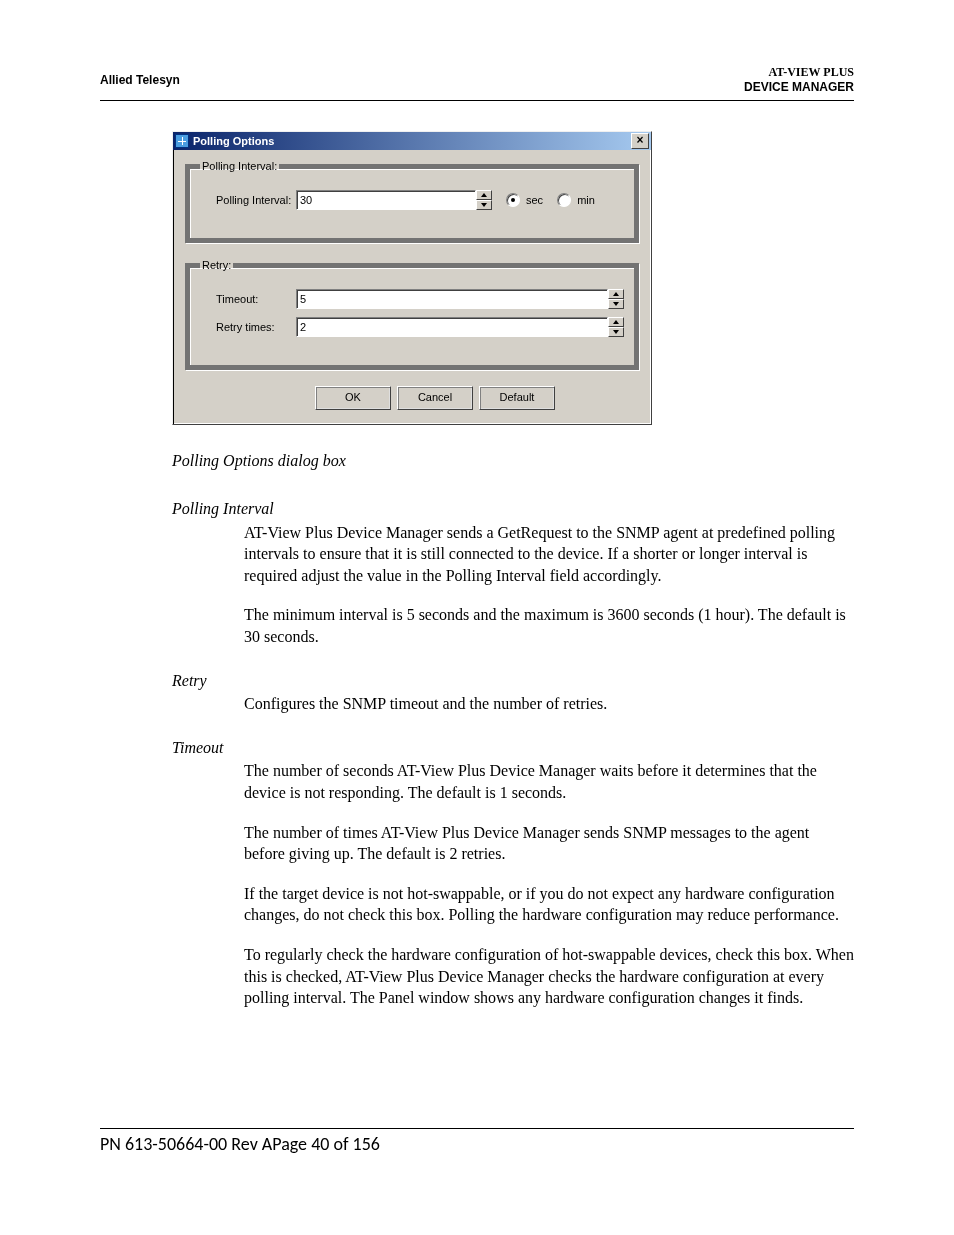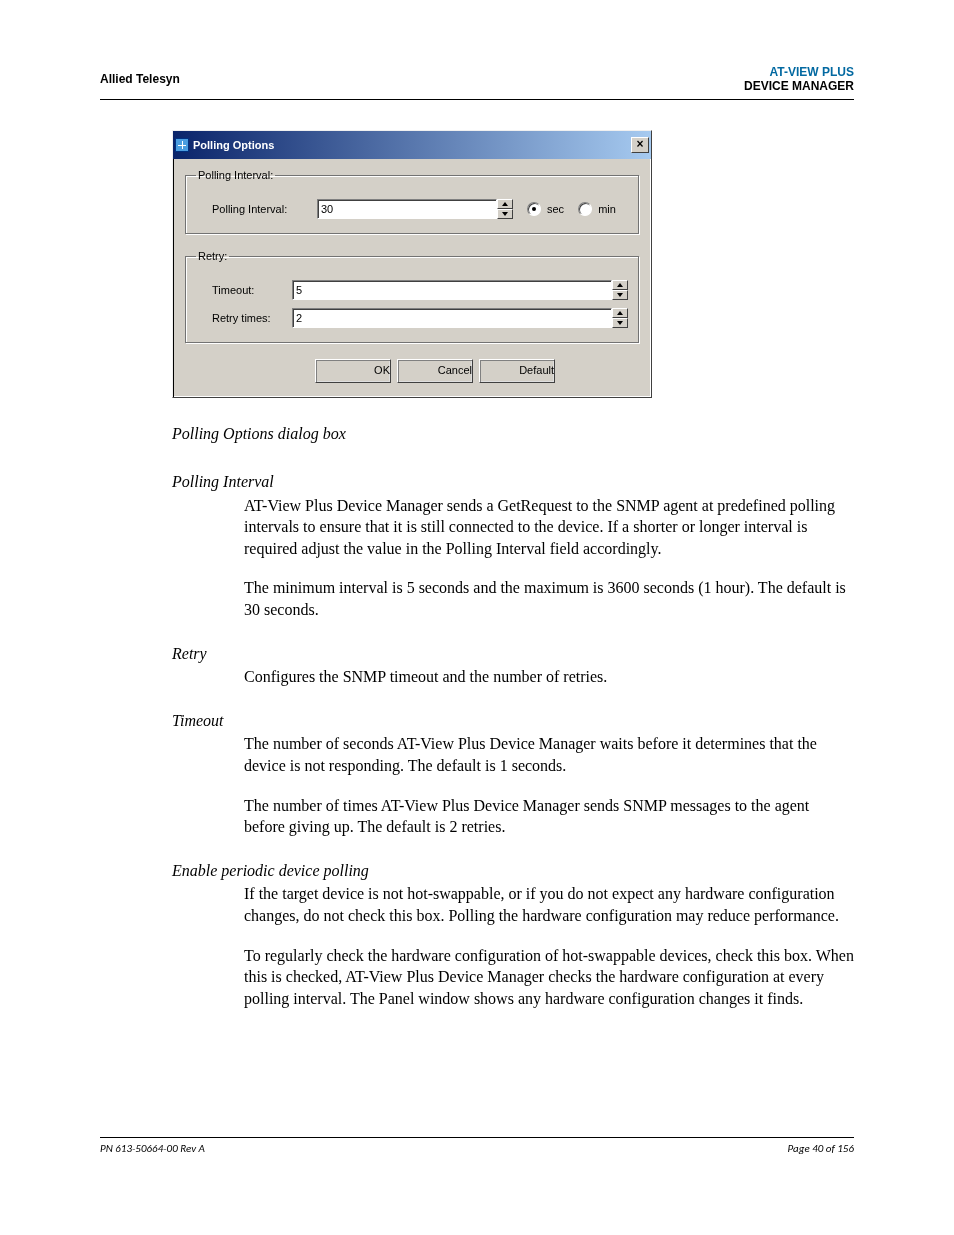--- a/index.html
+++ b/index.html
@@ -21,21 +21,22 @@
     justify-content: space-between;
     font-family: Verdana, Arial, sans-serif;
     font-size: 12px;
     font-weight: bold;
     align-items: center;
   }
   .header-right {
     text-align: right;
   }
   .header-right .product {
-    color: #0369a1;
+    color: #000000;
+    font-family: Liberation Serif, serif;
   }
   .header-rule {
     border: none;
     border-top: 1px solid #000;
     margin-top: 6px;
     margin-bottom: 30px;
   }
   .figure-wrap {
     margin-left: 72px;
   }
@@ -46,21 +47,21 @@
     font-family: Tahoma, Arial, sans-serif;
     font-size: 11px;
     background: #d4d0c8;
     border-top: 1px solid #f0f0f0;
     border-left: 1px solid #f0f0f0;
     border-right: 1px solid #404040;
     border-bottom: 1px solid #404040;
     box-shadow: 1px 1px 0 0 #000 inset, -1px -1px 0 0 #fff inset;
   }
   .titlebar {
-    height: 28px;
+    height: 18px;
     background: linear-gradient(to right, #0a246a, #a6caf0);
     color: #fff;
     font-weight: bold;
     display: flex;
     align-items: center;
     padding: 0 2px;
   }
   .titlebar .appicon {
     width: 14px;
     height: 14px;
@@ -98,23 +99,23 @@
     font-family: Arial, sans-serif;
     font-size: 12px;
     line-height: 12px;
     text-align: center;
     font-weight: bold;
   }
   .dialog-body {
     padding: 10px 12px 14px 12px;
   }
   fieldset.win {
-    border: 1px solid #737373;
+    border: 5px solid #737373;
     box-shadow: 1px 1px 0 #fff inset, 1px 1px 0 #fff;
-    padding: 10px 10px 14px 10px;
+    padding: 10px 10px 28px 10px;
     margin: 0 0 16px 0;
   }
   fieldset.win legend {
     padding: 0 2px;
     color: #000;
   }
   .formrow {
     display: flex;
     align-items: center;
     margin-top: 8px;
@@ -205,21 +206,21 @@
     width: 74px;
     height: 22px;
     background: #d4d0c8;
     border-top: 1px solid #fff;
     border-left: 1px solid #fff;
     border-right: 1px solid #404040;
     border-bottom: 1px solid #404040;
     box-shadow: 1px 1px 0 #808080 inset, -1px -1px 0 #dfdfdf inset;
     font-family: Tahoma, Arial, sans-serif;
     font-size: 11px;
-    text-align: right;
+    text-align: center;
     line-height: 20px;
     color: #000;
   }
 
   
   .caption {
     font-style: italic;
     font-size: 16px;
     margin-top: 27px;
     margin-left: 72px;
@@ -248,24 +249,23 @@
     right: 100px;
     bottom: 80px;
   }
   .footer hr {
     border: none;
     border-top: 1px solid #000;
     margin-bottom: 4px;
   }
   .footer-row {
     display: flex;
-    justify-content: space-between;
+    justify-content: flex-start;
     font-family: Calibri, Arial, sans-serif;
-    font-size: 11px;
-    font-style: italic;
+    font-size: 18px;
   }
 </style>
 </head>
 <body>
 
 <div class="page">
 
   <div class="header-row">
     <div>Allied Telesyn</div>
     <div class="header-right">
@@ -284,21 +284,21 @@
           <span>×</span>
         </div>
       </div>
       <div class="dialog-body">
 
         <fieldset class="win">
           <legend>Polling Interval:</legend>
           <div class="formrow">
             <div class="lbl">Polling Interval:</div>
             <div class="spin">
-              <input class="tinput" style="width: 180px; margin-left: 25px;" value="30">
+              <input class="tinput" style="width: 180px;" value="30">
               <div class="spinbtns">
                 <div class="sbtn">
                     <div class="arrow-up"></div>
                   </div>
                 <div class="sbtn">
                     <div class="arrow-down"></div>
                   </div>
               </div>
             </div>
             <div class="radios">
@@ -372,21 +372,20 @@
 
     <div class="term">Timeout</div>
     <div class="def">
       <p>The number of seconds AT-View Plus Device Manager waits before it determines that the device is not responding. The default is 1 seconds.</p>
     </div>
 
     <div class="def">
       <p>The number of times AT-View Plus Device Manager sends SNMP messages to the agent before giving up. The default is 2 retries.</p>
     </div>
 
-    <div class="term">Enable periodic device polling</div>
     <div class="def">
       <p>If the target device is not hot-swappable, or if you do not expect any hardware configuration changes, do not check this box. Polling the hardware configuration may reduce performance.</p>
       <p>To regularly check the hardware configuration of hot-swappable devices, check this box. When this is checked, AT-View Plus Device Manager checks the hardware configuration at every polling interval. The Panel window shows any hardware configuration changes it finds.</p>
     </div>
 
   </div>
 
   <div class="footer">
     <hr>
     <div class="footer-row">

